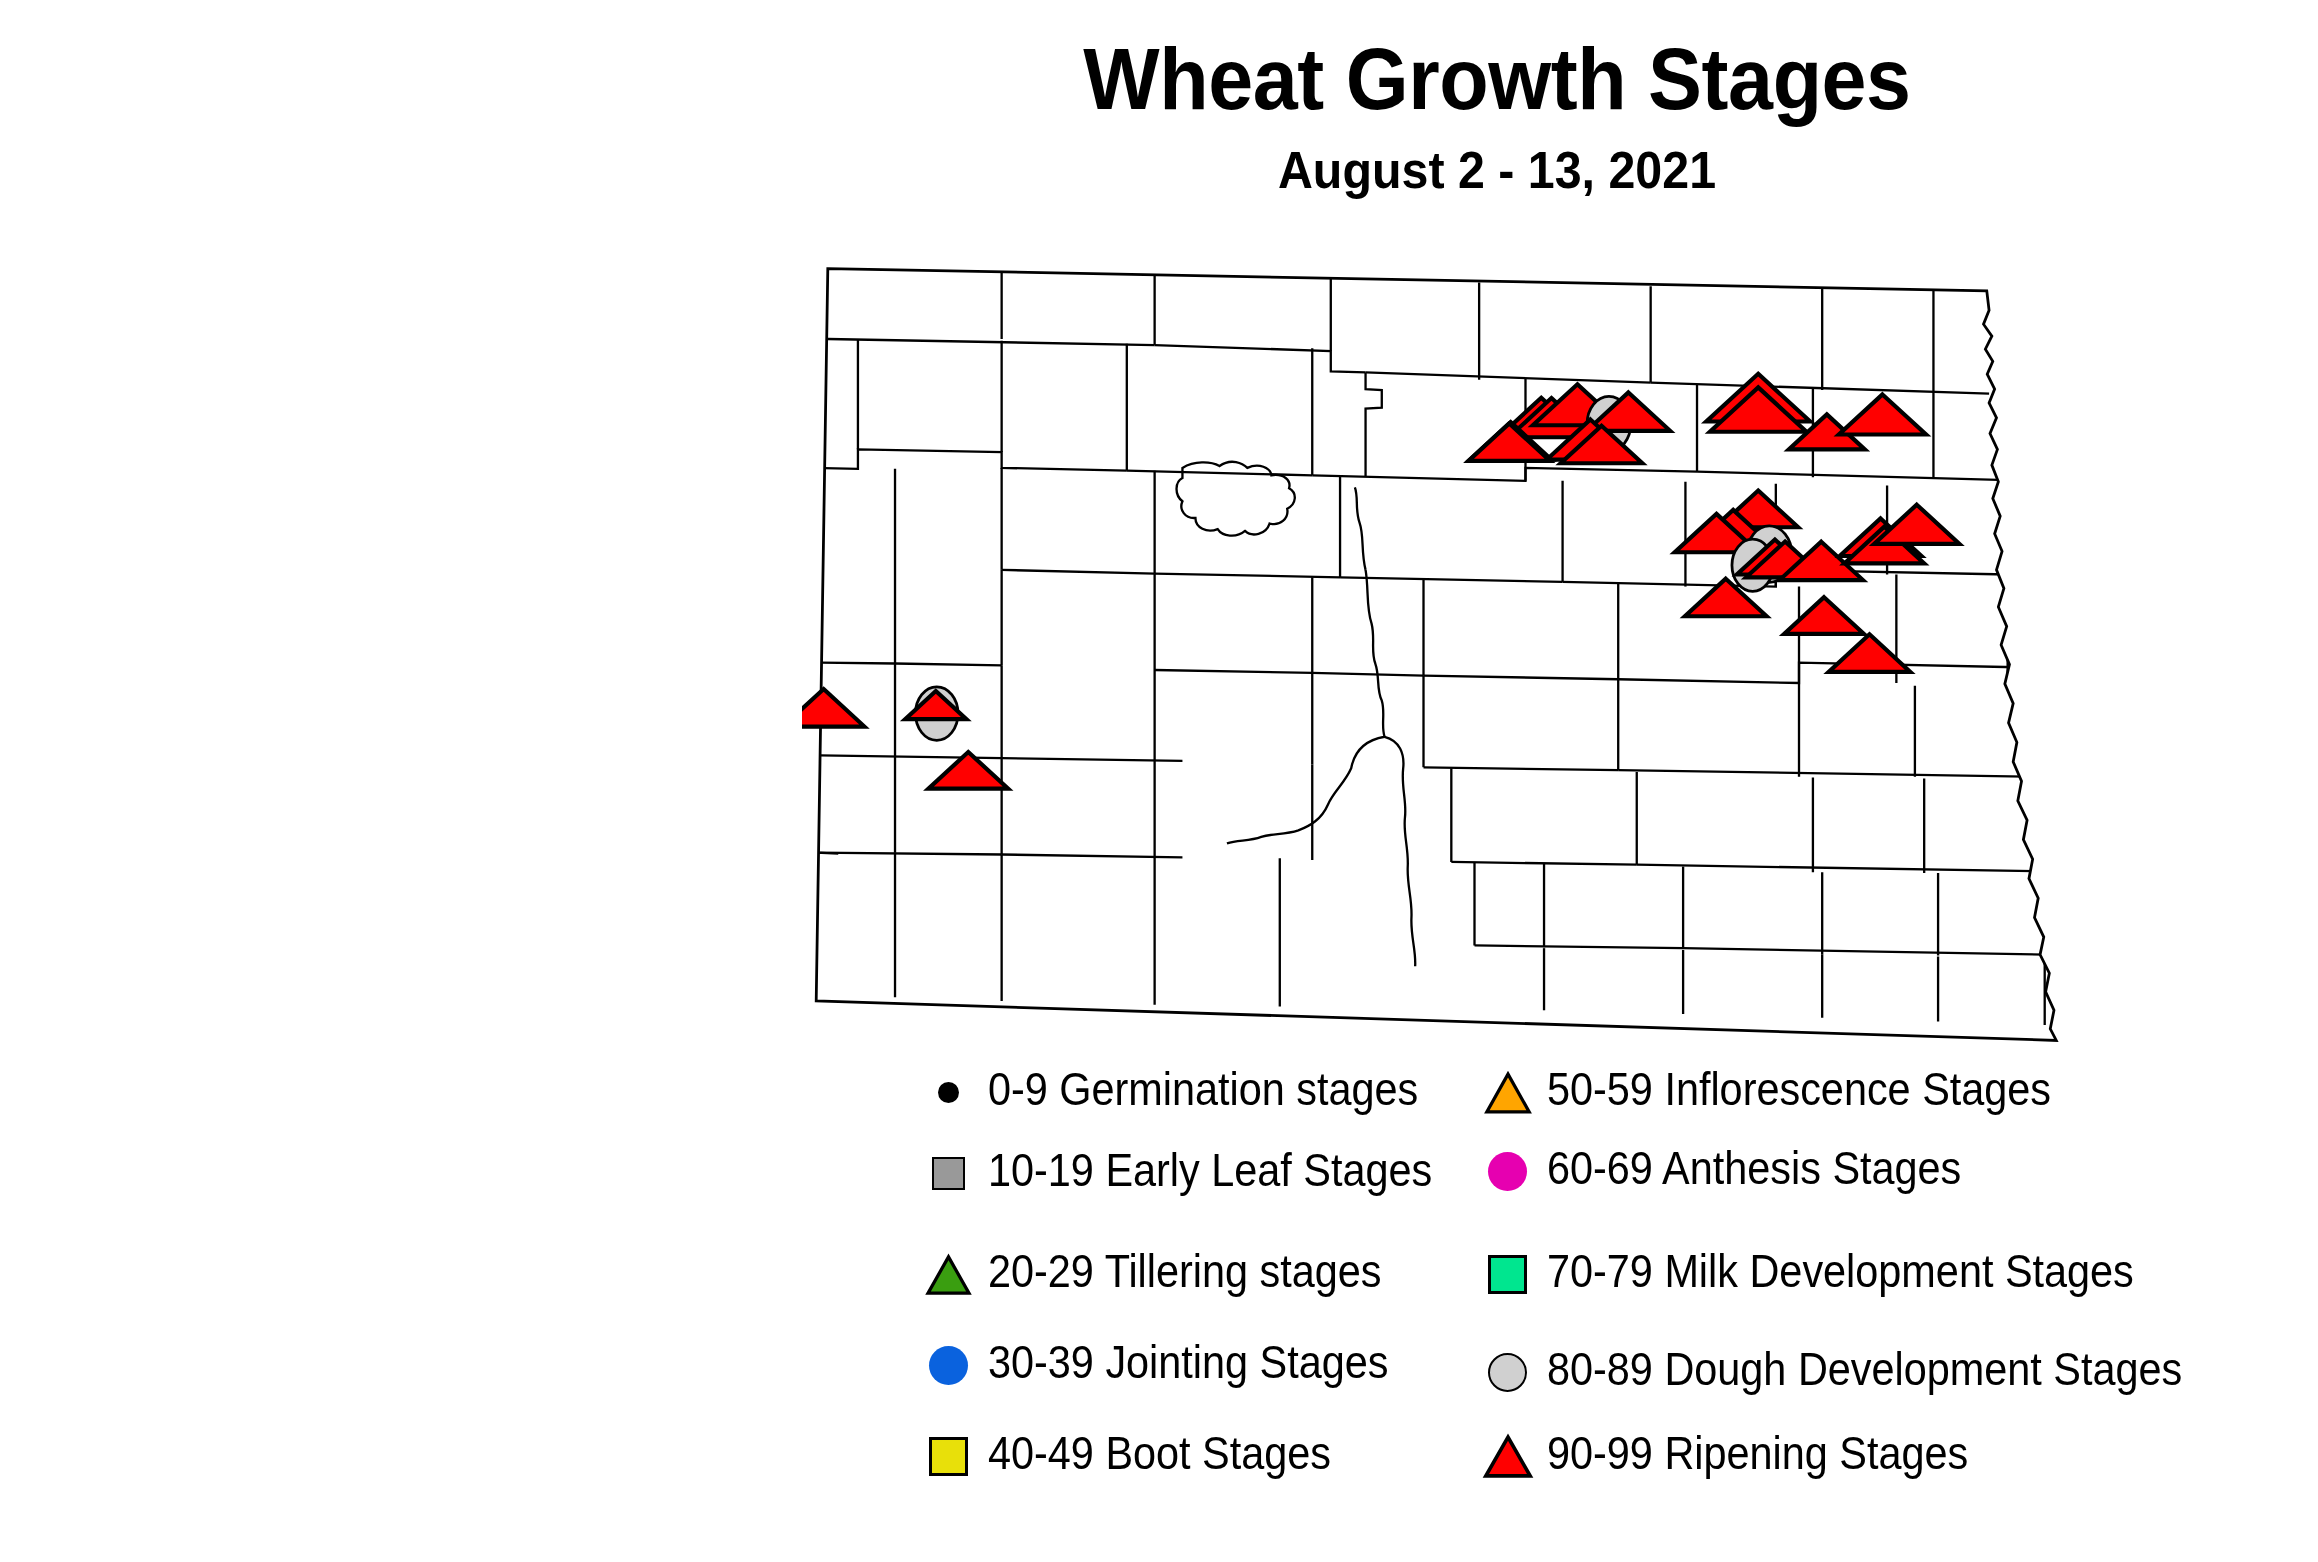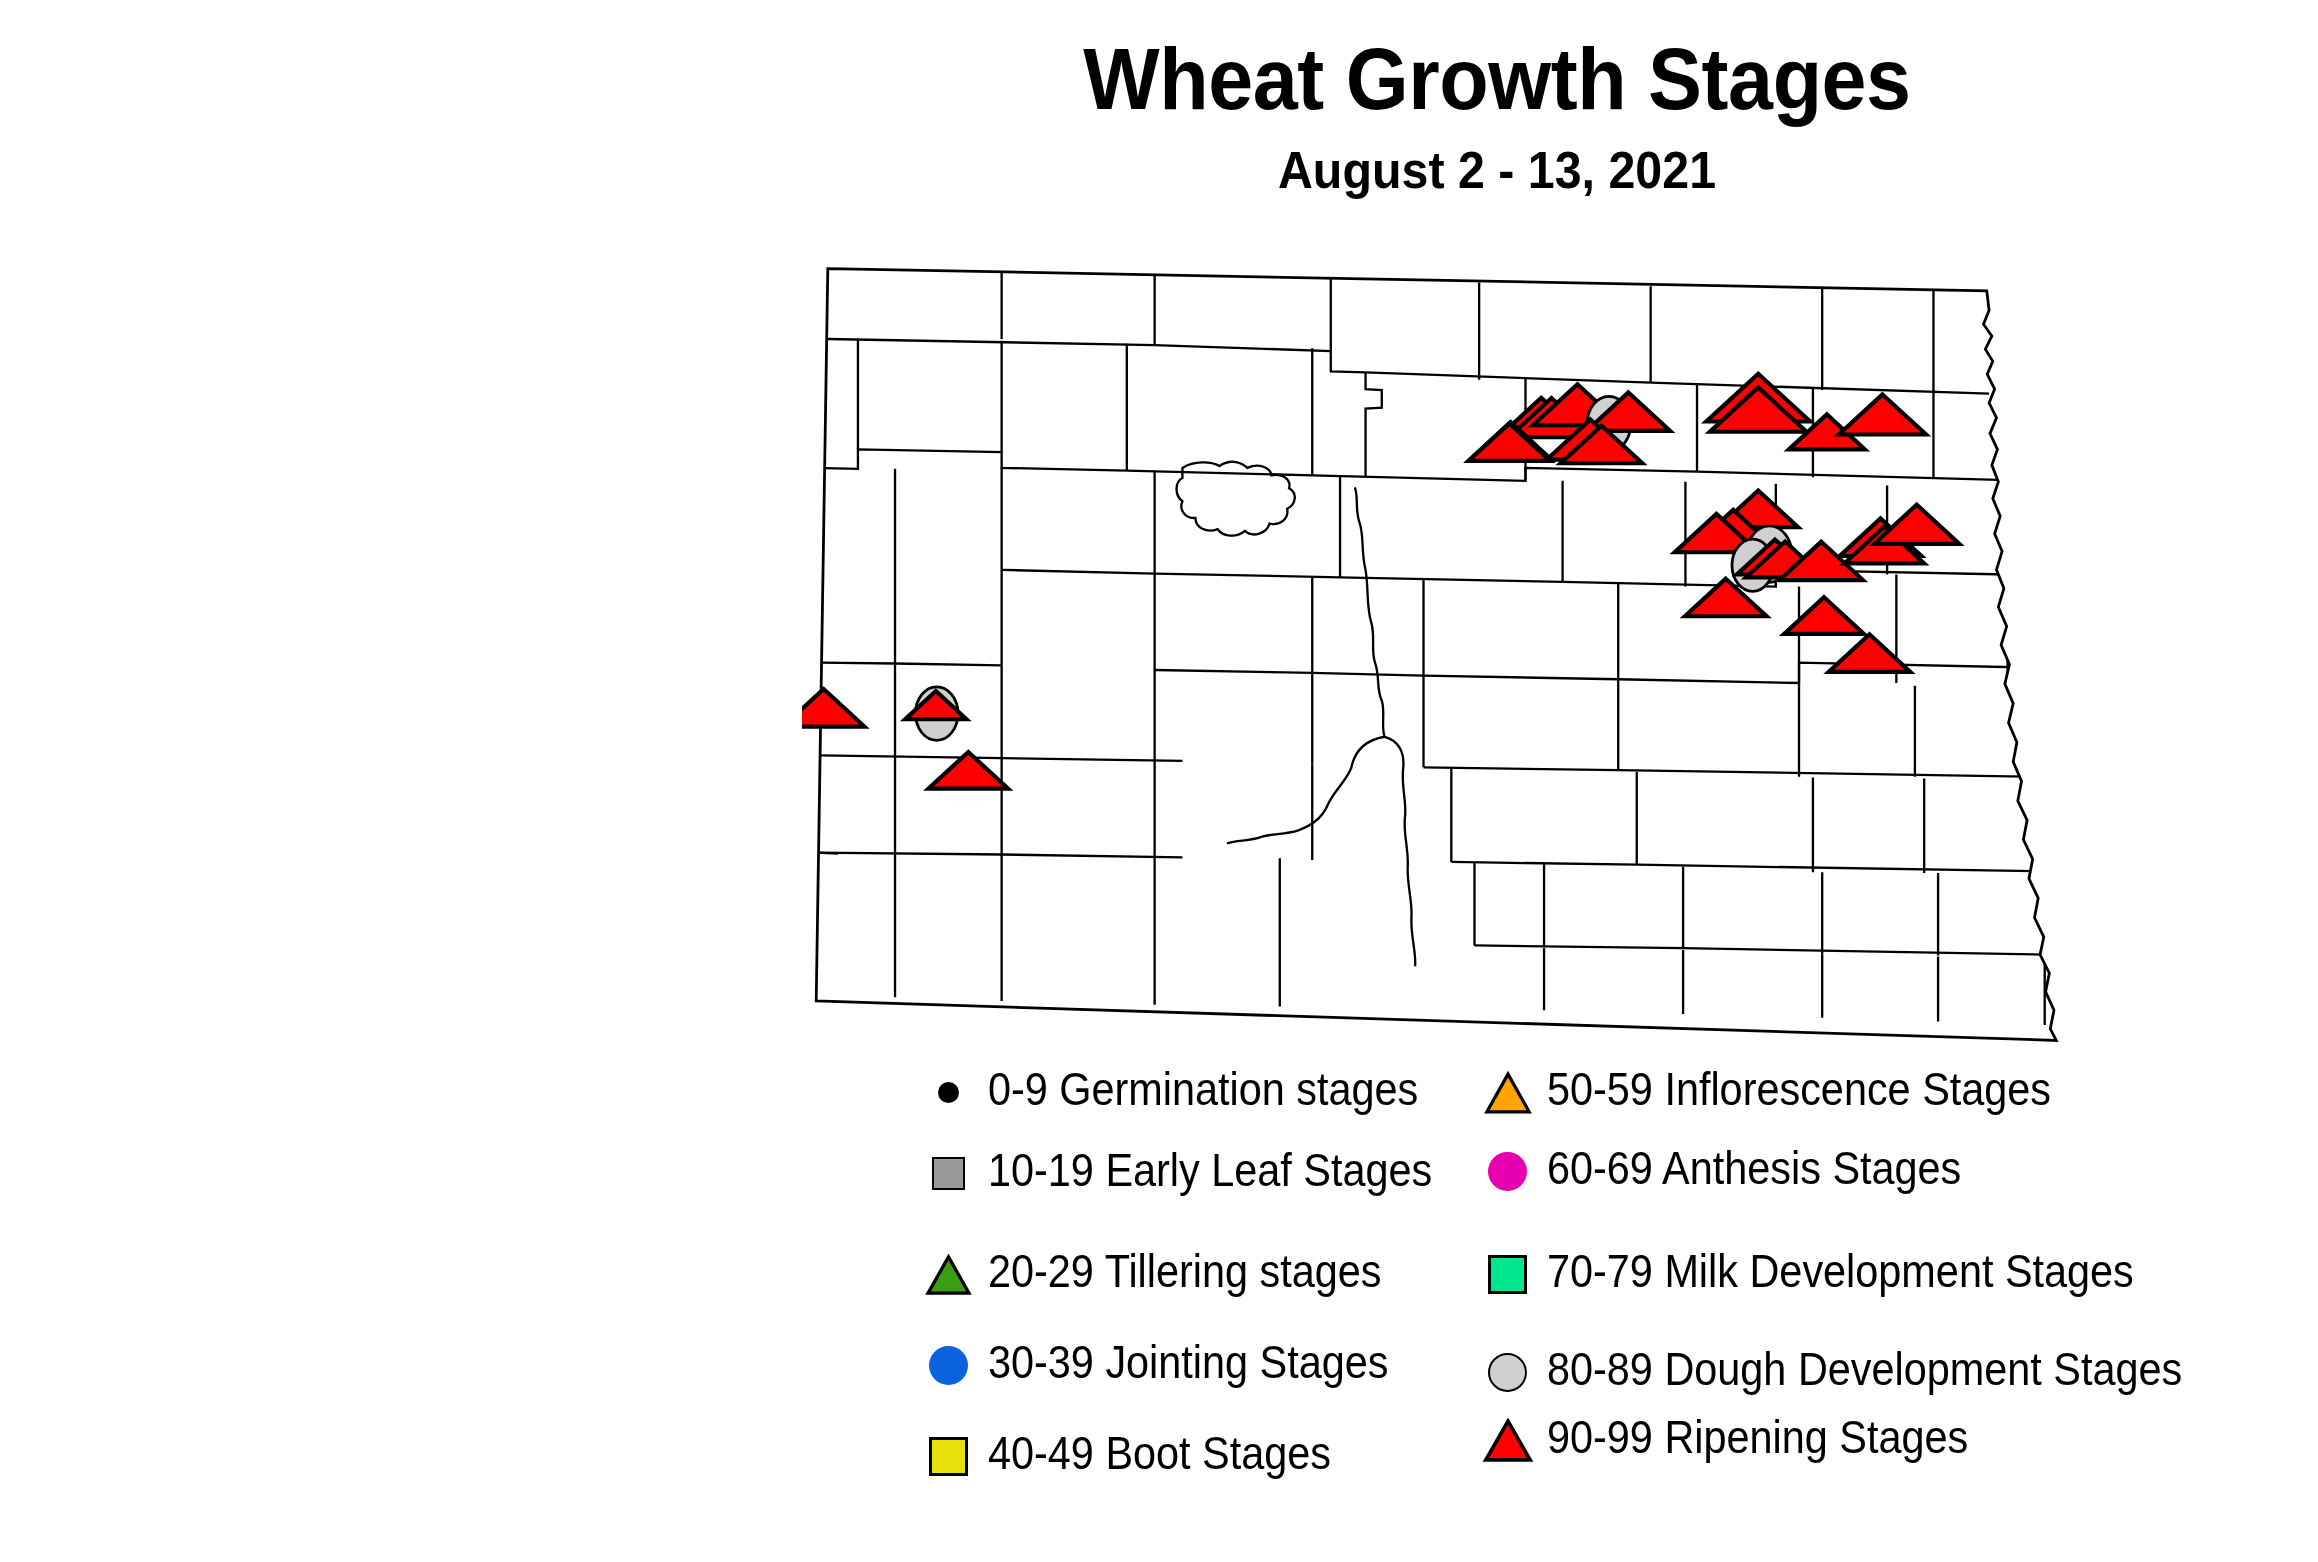--- a/index.html
+++ b/index.html
@@ -316,21 +316,21 @@
         <div class="legend-label">70-79 Milk Development Stages</div>
       </div>
 
       <div class="legend-row" style="top:280px;">
         <div class="legend-swatch">
           <div class="sw-circle-bd" style="background:#D0D0D0;"></div>
         </div>
         <div class="legend-label">80-89 Dough Development Stages</div>
       </div>
 
-      <div class="legend-row" style="top:348px;text-align:center;">
+      <div class="legend-row" style="top:364px;text-align:center;">
         <div class="legend-swatch">
           <svg class="tri-svg" width="48" height="43" viewBox="0 0 104 92">
             <polygon points="52,4 100,88 4,88" fill="#FF0000" stroke="#000" stroke-width="8"></polygon>
           </svg>
         </div>
         <div class="legend-label">90-99 Ripening Stages</div>
       </div>
 
     </div>
   </div>

